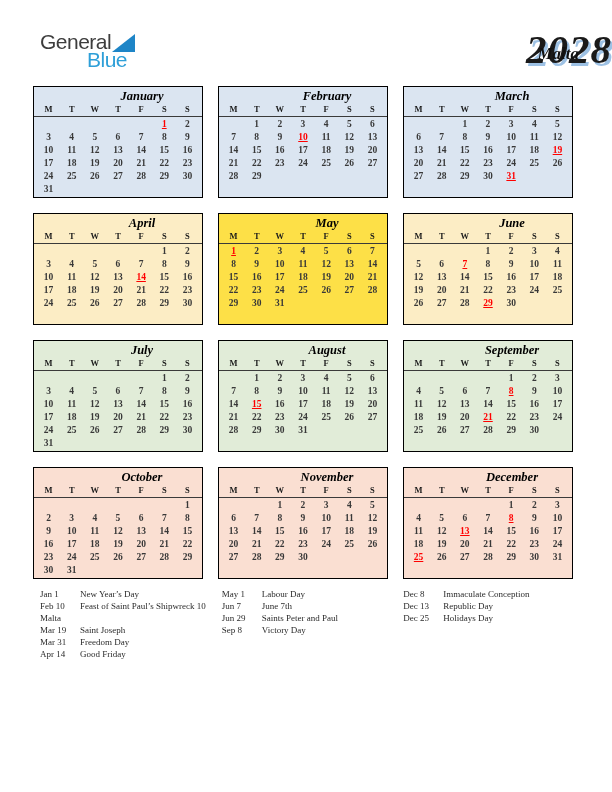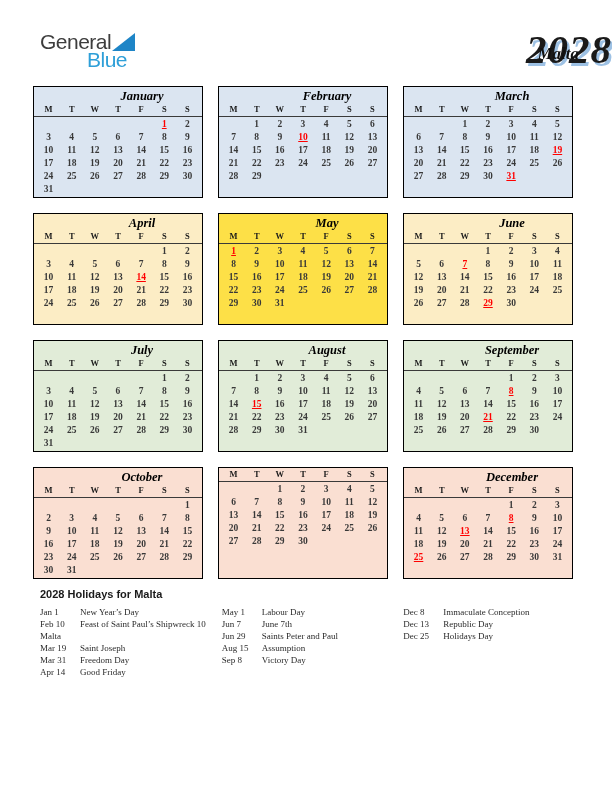--- a/index.html
+++ b/index.html
@@ -1,21 +1,21 @@
 <!DOCTYPE html>
 <html><head>
 <meta charset="utf-8">
 <style>
   html,body { margin:0; padding:0; background:#ffffff; }
   .page { position:relative; width:612px; height:792px; background:#ffffff;
           font-family:"Liberation Serif", serif; overflow:hidden; }
 
   
   .logo { position:absolute; left:40px; top:31px; font-family:"Liberation Sans", sans-serif; }
-  .logo-top { display:flex; align-items:center; font-size:21px; line-height:21px;
+  .logo-top { display:flex; align-items:flex-end; font-size:21px; line-height:21px;
               color:#3d3d3d; letter-spacing:-0.5px; }
   .logo-tri { width:23px; height:18px; margin-left:1px; margin-top:1px; }
   .logo-blue { font-size:21px; line-height:16px; margin-left:47px; letter-spacing:-0.5px; }
   .year { position:absolute; left:0; right:0; top:25px; text-align:right;
           font-size:41px; font-weight:bold; font-style:italic; letter-spacing:1px; color:#1a1a1a;padding-left:10px; }
   .country { position:absolute; right:33px; top:44px; font-size:17px;
              font-weight:bold; font-style:italic; color:#111; }
 
   
   .months { position:absolute; left:33px; top:86px; width:540px;
@@ -625,20 +625,21 @@
           <div>30</div>
           <div>31</div>
           <div></div>
           <div></div>
           <div></div>
           <div></div>
           <div></div>
         </div>
       </div>
       <div class="month" style="background: rgb(250, 223, 210); border-color: rgb(0, 0, 0);">
+        <div class="m-title">November</div>
         <div class="m-week">
           <div>M</div>
           <div>T</div>
           <div>W</div>
           <div>T</div>
           <div>F</div>
           <div>S</div>
           <div>S</div>
         </div>
         <div class="m-sep"></div>
@@ -740,35 +741,33 @@
           <div></div>
           <div></div>
           <div></div>
           <div></div>
           <div></div>
         </div>
       </div>
     </div>
 
   <div class="holidays">
-    <h2 class="h-title">2028 Holidays for Malta</h2>
     <div class="h-cols" id="holiday-cols">
         <div class="h-col">
           <div class="h-entry"><span class="h-date">Jan 1</span><span class="h-name">New Year’s Day</span></div>
           <div class="h-entry"><span class="h-date">Feb 10</span><span class="h-name">Feast of Saint Paul’s Shipwreck 10
 Malta</span></div>
           <div class="h-entry"><span class="h-date">Mar 19</span><span class="h-name">Saint Joseph</span></div>
           <div class="h-entry"><span class="h-date">Mar 31</span><span class="h-name">Freedom Day</span></div>
           <div class="h-entry"><span class="h-date">Apr 14</span><span class="h-name">Good Friday</span></div>
         </div>
         <div class="h-col">
           <div class="h-entry"><span class="h-date">May 1</span><span class="h-name">Labour Day</span></div>
           <div class="h-entry"><span class="h-date">Jun 7</span><span class="h-name">June 7th</span></div>
           <div class="h-entry"><span class="h-date">Jun 29</span><span class="h-name">Saints Peter and Paul</span></div>
-          <div class="h-entry"><span class="h-date">Aug 15</span><span class="h-name">Assumption</span></div>
           <div class="h-entry"><span class="h-date">Sep 8</span><span class="h-name">Victory Day</span></div>
         </div>
         <div class="h-col">
           <div class="h-entry"><span class="h-date">Dec 8</span><span class="h-name">Immaculate Conception</span></div>
           <div class="h-entry"><span class="h-date">Dec 13</span><span class="h-name">Republic Day</span></div>
           <div class="h-entry"><span class="h-date">Dec 25</span><span class="h-name">Holidays Day</span></div>
         </div>
       </div>
   </div>
 

